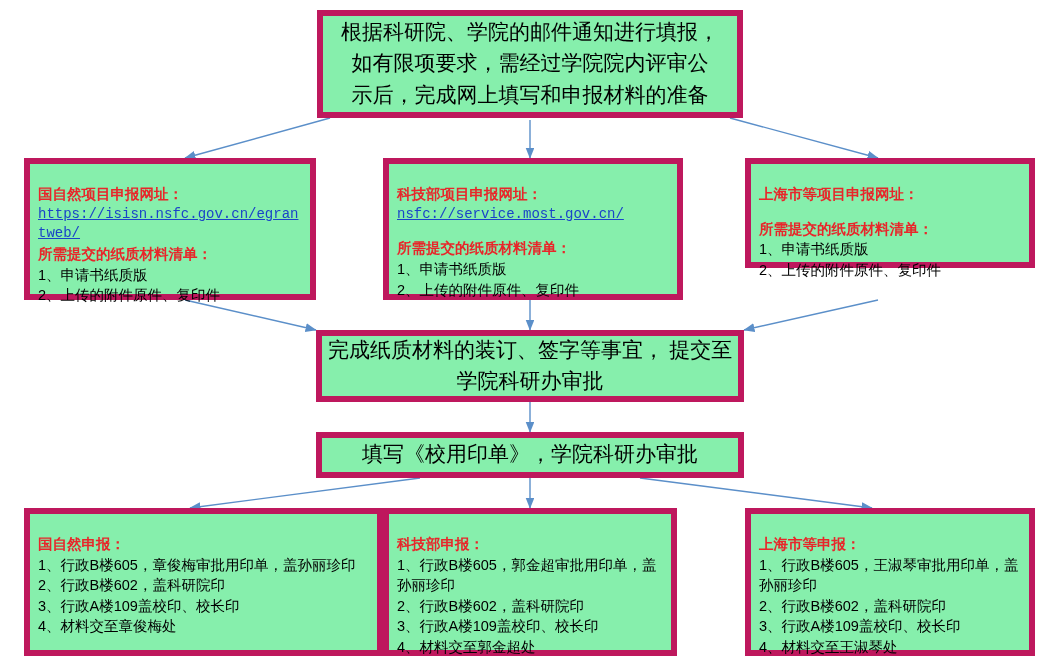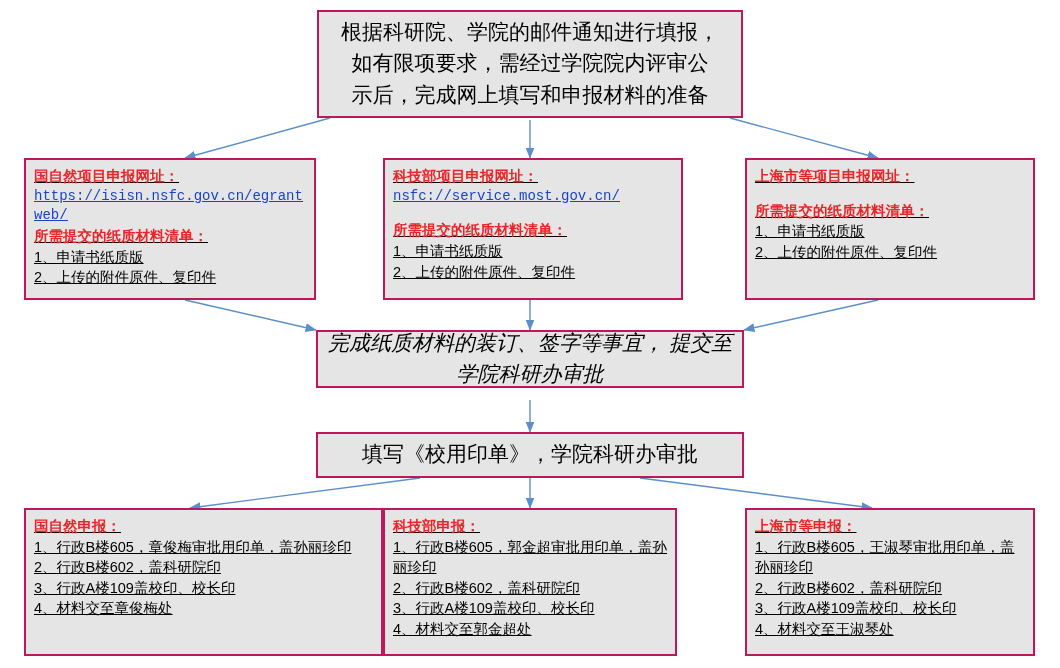--- a/index.html
+++ b/index.html
@@ -21,46 +21,45 @@
     position: absolute;
     left: 0;
     top: 0;
     width: 1060px;
     height: 668px;
     pointer-events: none;
   }
   .box {
     position: absolute;
     box-sizing: border-box;
-    border: 2px solid #be185d;
-    background: #e5e5e5;
+    border: 6px solid #be185d;
+    background: #86efac;
   }
   .top-box {
     display: flex;
     align-items: center;
     justify-content: center;
     text-align: center;
   }
   .top-box .line {
     display: block;
     white-space: nowrap;
   }
   .big-text {
     font-family: "Liberation Serif", serif;
     font-size: 21px;
     color: #000000;
     line-height: 1.5;
   }
   .detail-box {
-    padding: 6px 8px 4px 8px;
+    padding: 20px 8px 4px 8px;
     font-family: "Liberation Sans", sans-serif;
     font-size: 14.5px;
     line-height: 1.42;
     color: #000000;
-    text-decoration: underline;
   }
   .hdr {
     color: #e8262a;
     font-weight: bold;
     white-space: nowrap;
   }
   .url {
     color: #1a44c8;
     text-decoration: underline;
     font-family: "Liberation Mono", monospace;
@@ -129,28 +128,28 @@
   </div>
 
   <div class="box detail-box" style="left:383px; top:158px; width:300px; height:142px;">
     <div class="hdr">科技部项目申报网址：</div>
     <a class="url" href="#">nsfc://service.most.gov.cn/</a>
     <div class="hdr" style="margin-top:14px;">所需提交的纸质材料清单：</div>
     <div class="li">1、申请书纸质版</div>
     <div class="li">2、上传的附件原件、复印件</div>
   </div>
 
-  <div class="box detail-box" style="left:745px; top:158px; width:290px; height:142px;">
+  <div class="box detail-box" style="left:745px; top:158px; width:290px; height:110px;">
     <div class="hdr">上海市等项目申报网址：</div>
     <div class="hdr" style="margin-top:14px;">所需提交的纸质材料清单：</div>
     <div class="li">1、申请书纸质版</div>
     <div class="li">2、上传的附件原件、复印件</div>
   </div>
 
-  <div class="box mid-box big-text" style="left:316px; top:330px; width:428px; height:58px;font-style:italic;">
+  <div class="box mid-box big-text" style="left:316px; top:330px; width:428px; height:72px;">
     <div>
       <span class="line">完成纸质材料的装订、签字等事宜，</span>
       <span class="line">提交至学院科研办审批</span>
     </div>
   </div>
 
   <div class="box mid-box big-text" style="left:316px; top:432px; width:428px; height:46px;">
     <span class="line">填写《校用印单》，学院科研办审批</span>
   </div>
 

